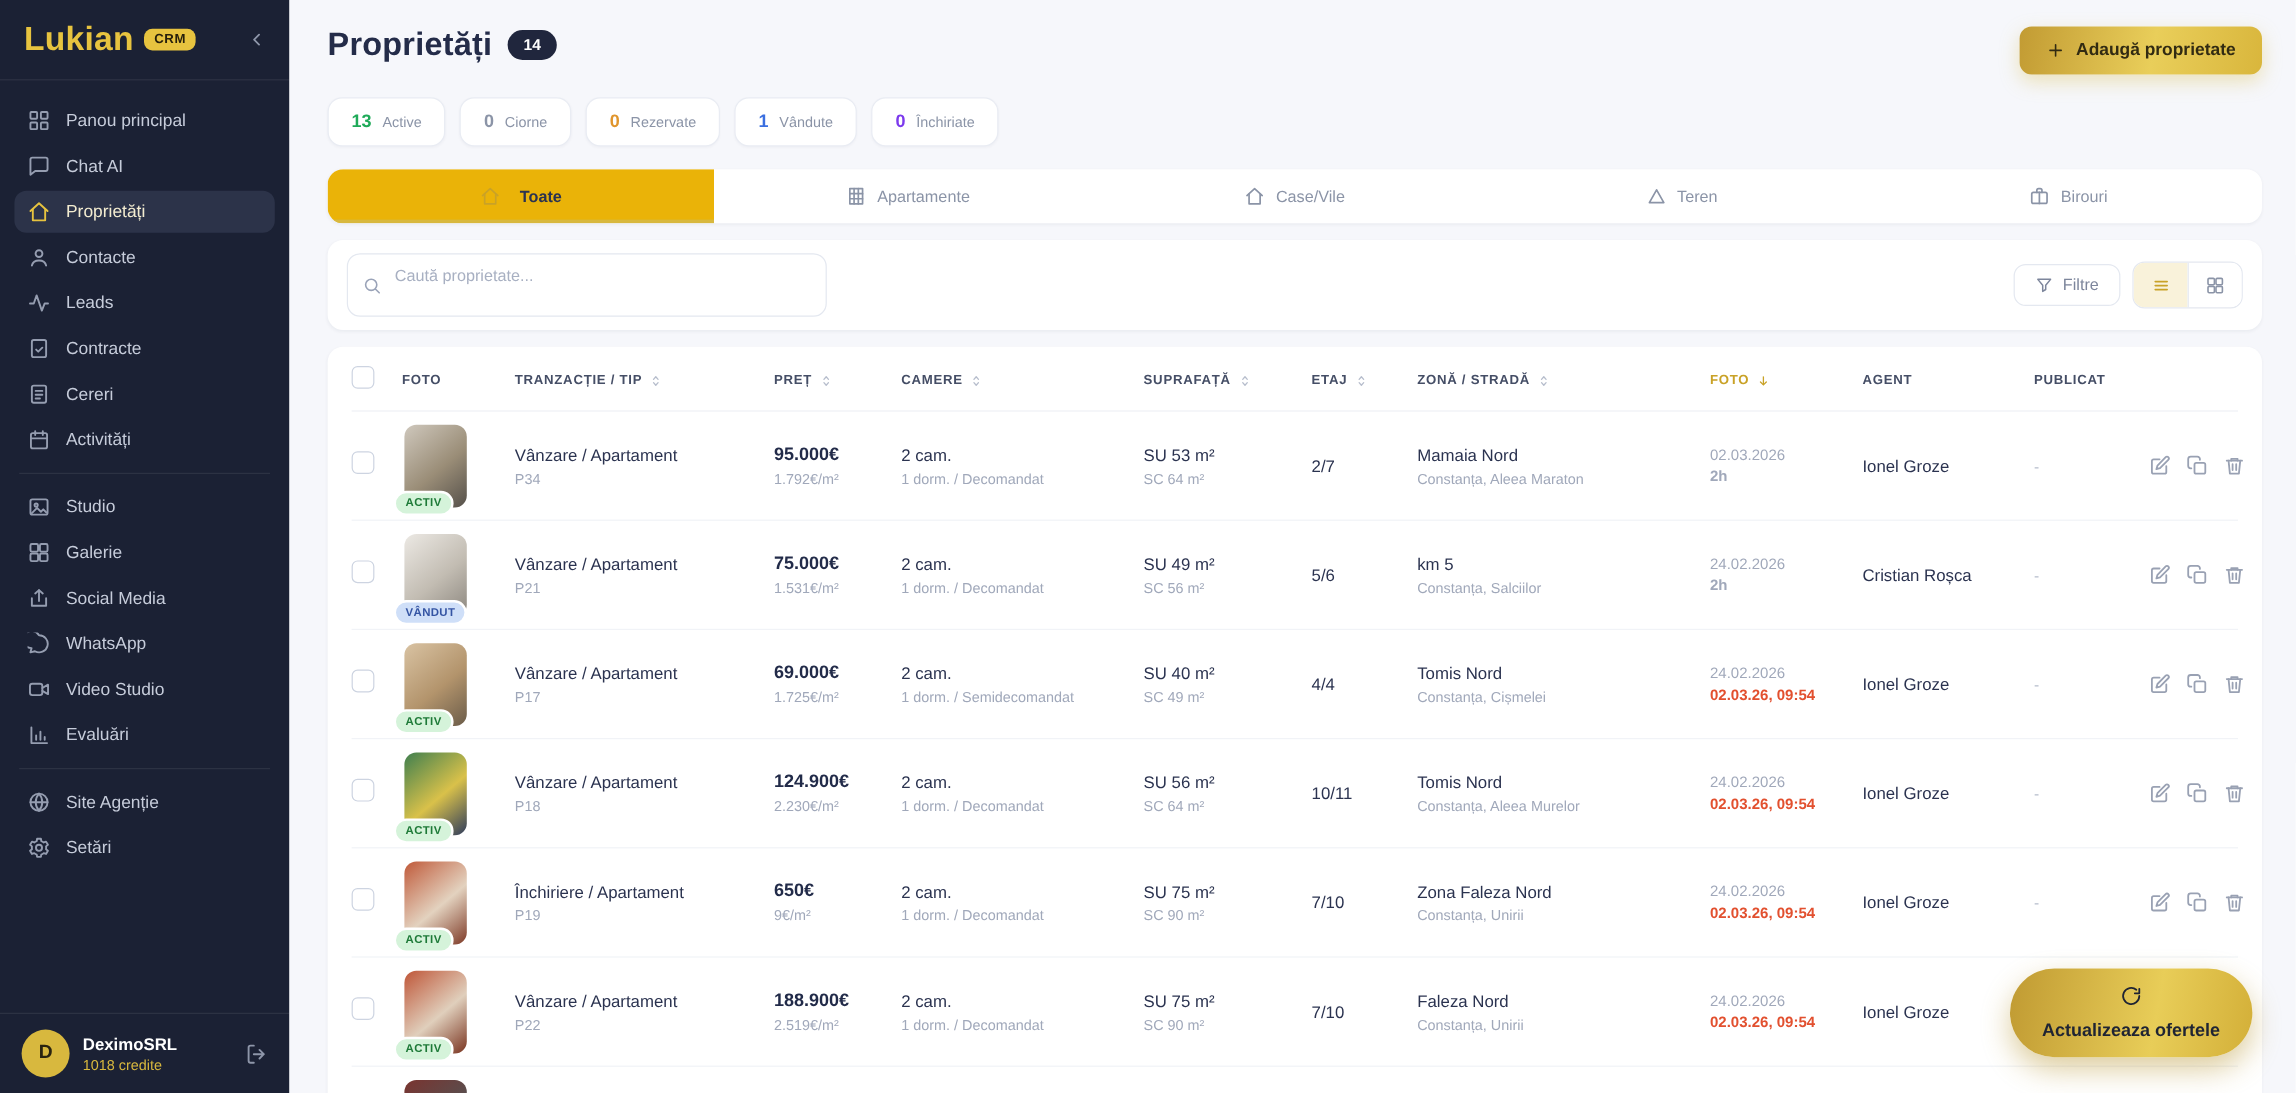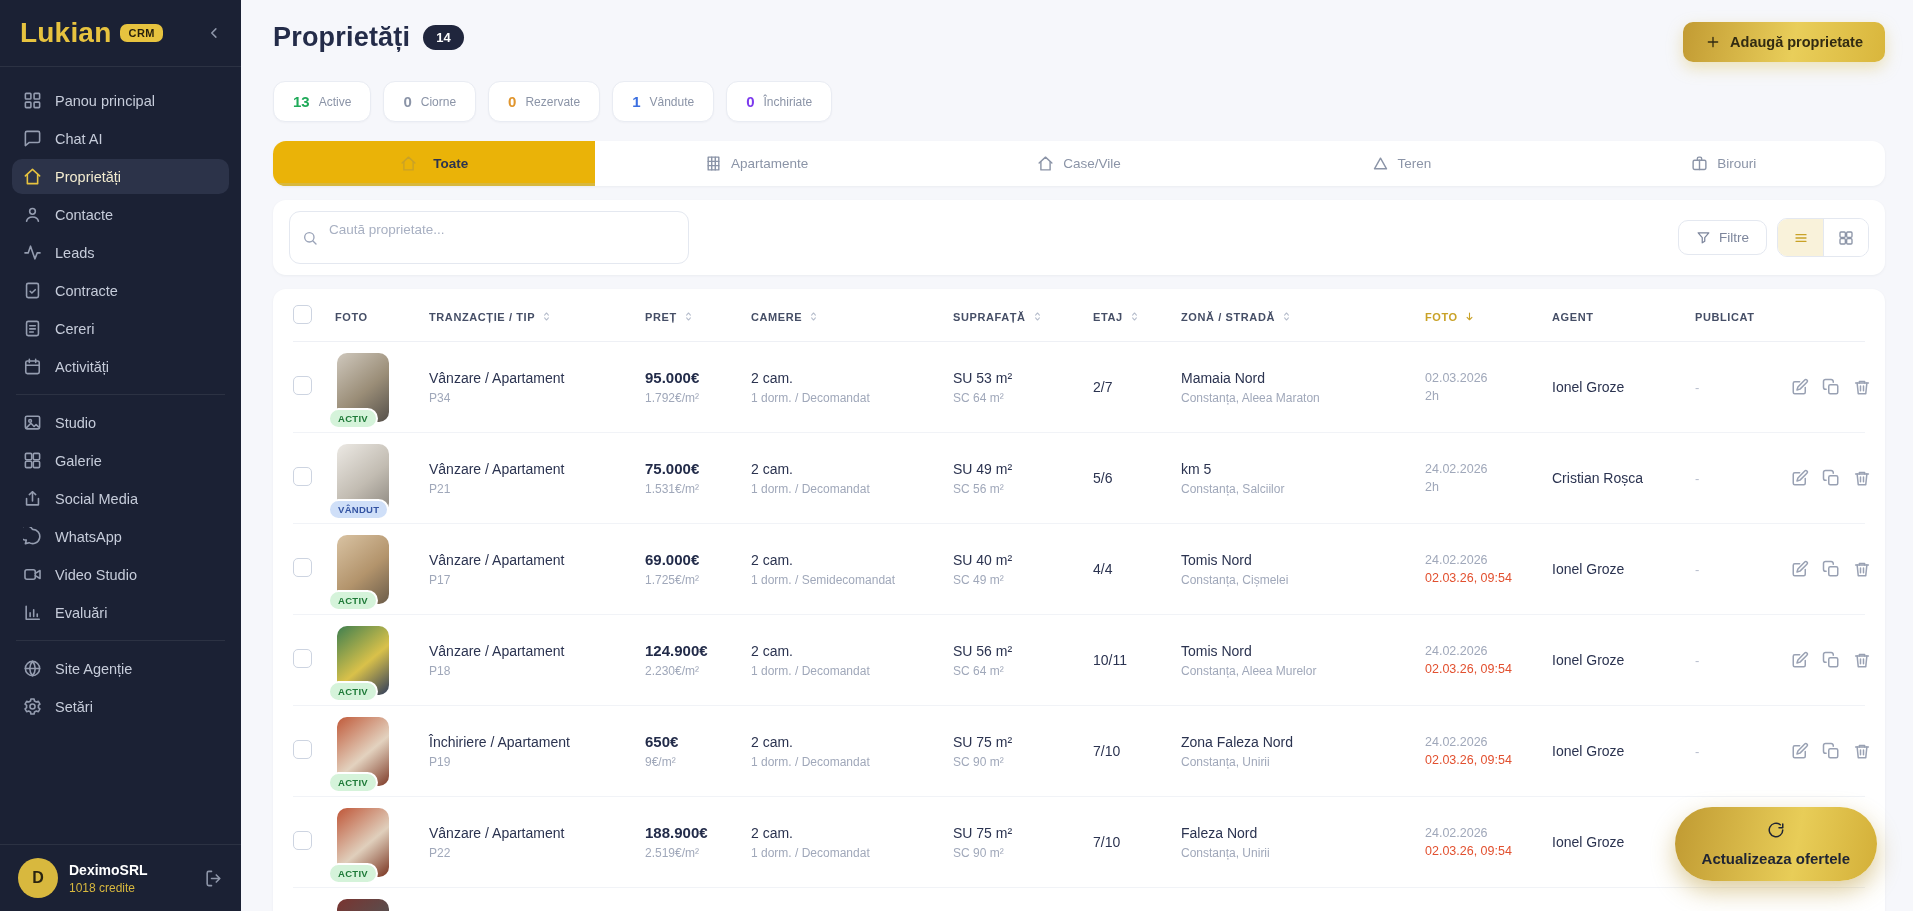--- a/index.html
+++ b/index.html
@@ -110,21 +110,21 @@
   .photo { position:absolute; inset:0; border-radius:10px; }
   .badge { position:absolute; left:-9px; bottom:-7px; font-size:9.5px; font-weight:800;
            padding:3px 8px; border-radius:999px; letter-spacing:.3px; border:2px solid #fff;
            white-space:nowrap; }
   .badge.active { background:#d5f3da; color:#1e7a38; }
   .badge.sold   { background:#cfdff8; color:#3454a3; }
   .cell-main { font-size:14px; color:#2b3350; }
   .cell-sub  { font-size:12px; color:#a0a8ba; margin-top:5px; }
   .price { font-size:15px; font-weight:800; color:#222b49; }
   .date-main { font-size:12.5px; color:#a0a8ba; }
-  .date-sub  { font-size:12.5px; color:#a0a8ba; margin-top:4px; }
+  .date-sub  { font-size:12.5px; color:#a0a8ba; margin-top:4px;font-weight:bold; }
   .date-sub.alert { color:#e2502f; }
   .agent { font-size:14px; color:#2b3350; }
   .publ { font-size:13px; color:#b6bdcc; }
   .act-ic { width:18px; height:18px; color:#99a1b3; cursor:pointer; }
 
   .fab { position:absolute; right:36px; bottom:30px; display:flex; align-items:center; gap:11px;
          background:linear-gradient(100deg,#c09a32,#e8cd58 60%,#d3af38); border:none; cursor:pointer;
          border-radius:999px; padding:14px 27px; font-size:15px; font-weight:800; color:#1f2433;
          box-shadow:0 10px 24px rgba(180,145,40,.45); font-family:inherit;flex-direction:column; }
   .fab .icon { width:18px; height:18px; }

